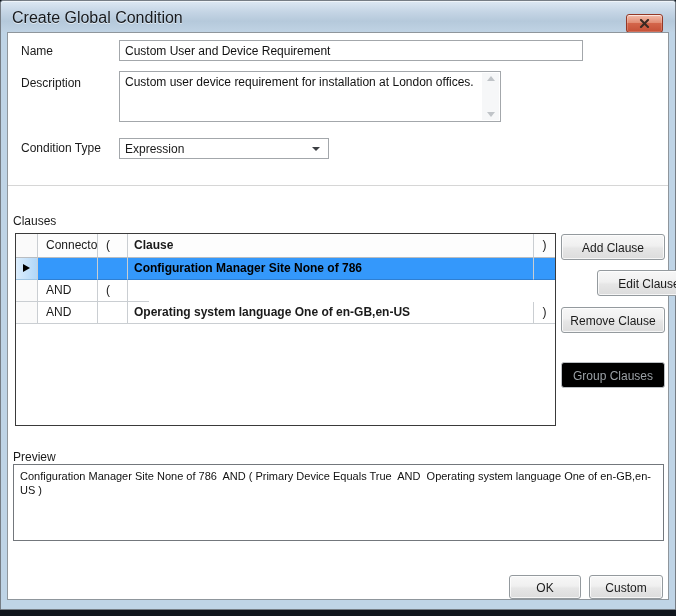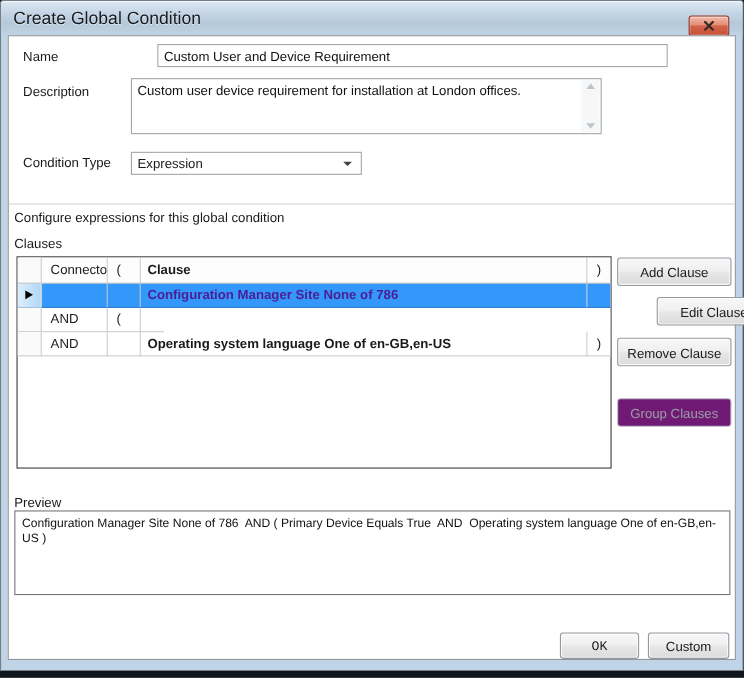--- a/index.html
+++ b/index.html
@@ -110,21 +110,21 @@
     border-bottom: 1px solid #caced2;
     overflow: hidden; white-space: nowrap;
     line-height: 21px;
     font-size: 12px;
   }
   .c-rowhdr, .h-rowhdr { width: 22px; flex: none; background: #fafafa; position: relative; }
   .c-conn,  .h-conn  { width: 60px; flex: none; padding-left: 8px; }
   .c-open,  .h-open  { width: 30px; flex: none; padding-left: 8px; }
   .c-clause,.h-clause{ flex: 1 1 auto; padding-left: 6px; font-weight: bold; }
   .c-close, .h-close { width: 21px; flex: none; text-align: center; border-right: none; }
-  .grid-row.selected .grid-cell { background: var(--selection-blue); color: #4c1d95; border-bottom-color: #2f7fd2; }
+  .grid-row.selected .grid-cell { background: var(--selection-blue); color: #000000; border-bottom-color: #2f7fd2; }
   .grid-row.selected .c-rowhdr {
     background: linear-gradient(90deg, #ddeefd 0%, #b1d7f8 100%);
     border-bottom-color: #9fc4e2;
   }
   .row-arrow {
     position: absolute; left: 7px; top: 6px;
     width: 0; height: 0;
     border-left: 7px solid #000;
     border-top: 4.5px solid transparent;
     border-bottom: 4.5px solid transparent;
@@ -134,21 +134,21 @@
     position: absolute;
     box-sizing: border-box;
     background: linear-gradient(180deg, #f7f7f7 0%, #f0f0f0 45%, #e6e6e6 55%, #dcdcdc 100%);
     border: 1px solid #949a9e;
     border-radius: 3px;
     box-shadow: inset 0 0 0 1px rgba(255,255,255,.75);
     font-size: 12px; color: #1b1b1b;
     cursor: default;
   }
   .btn.disabled {
-    background: #701a75;
+    background: #000000;
     border-color: #bcc0c4;
     color: #9aa0a5;
     box-shadow: none;
   }
   .side-btn { left: 553px; width: 104px; height: 26px; line-height: 24px; }
   .footer-btn { top: 542px; height: 24px; line-height: 22px; }
 
   .preview-box {
     position: absolute;
     background: #fff;
@@ -172,40 +172,39 @@
       <svg width="11" height="9" viewBox="0 0 11 9">
         <line x1="2" y1="1" x2="9" y2="8" stroke="#3b2a23" stroke-width="2.1" stroke-linecap="round"></line>
         <line x1="9" y1="1" x2="2" y2="8" stroke="#3b2a23" stroke-width="2.1" stroke-linecap="round"></line>
       </svg>
     </div>
   </div>
 
   <div class="content">
 
     <span class="lbl" style="left:13px; top:11px;">Name</span>
-    <div class="textbox" style="left:111px; top:7px; width:464px; height:21px;margin-left:24px;">Custom User and Device Requirement</div>
+    <div class="textbox" style="left:111px; top:7px; width:464px; height:21px;">Custom User and Device Requirement</div>
 
     <span class="lbl" style="left:13px; top:43px;">Description</span>
-    <div class="textbox multiline" style="left:111px; top:38px; width:428px; height:51px; padding-right:22px;">
+    <div class="textbox multiline" style="left:111px; top:38px; width:382px; height:51px; padding-right:22px;">
       <span>Custom user device requirement for installation at London offices.</span>
       <div class="scrollbar">
         <div class="arr-up"></div>
         <div class="arr-dn"></div>
       </div>
     </div>
 
     <span class="lbl" style="left:13px; top:108px;">Condition Type</span>
     <div class="combo" style="left:111px; top:105px; width:210px; height:21px;">
       <span>Expression</span>
       <div class="combo-arrow"></div>
     </div>
 
     <div class="separator" style="top:152px;"></div>
 
-    <span class="lbl" style="left:5px; top:158px;">Configure expressions for this global condition</span>
     <span class="lbl" style="left:5px; top:181px;">Clauses</span>
 
     <div class="grid" style="left:7px; top:200px; width:541px; height:193px;">
       <div class="grid-header">
         <div class="grid-cell h-rowhdr"></div>
         <div class="grid-cell h-conn">Connector</div>
         <div class="grid-cell h-open">(</div>
         <div class="grid-cell h-clause">Clause</div>
         <div class="grid-cell h-close">)</div>
       </div>
@@ -236,17 +235,17 @@
     </div>
 
     <button class="btn side-btn" style="top:201px;">Add Clause</button>
     <button class="btn side-btn" style="top:237px;margin-left:36px;">Edit Clause</button>
     <button class="btn side-btn" style="top:274px;">Remove Clause</button>
     <button class="btn side-btn disabled" style="top:329px;">Group Clauses</button>
 
     <span class="lbl" style="left:5px; top:417px;">Preview</span>
     <div class="preview-box" style="left:5px; top:431px; width:651px; height:77px;">Configuration Manager Site None of 786  AND ( Primary Device Equals True  AND  Operating system language One of en-GB,en-US )</div>
 
-    <button class="btn footer-btn" style="left:501px; width:72px;font-family:Liberation Mono, monospace;">OK</button>
+    <button class="btn footer-btn" style="left:501px; width:72px;">OK</button>
     <button class="btn footer-btn" style="left:581px; width:74px;">Custom</button>
 
   </div>
 </div>
 
 </body></html>

